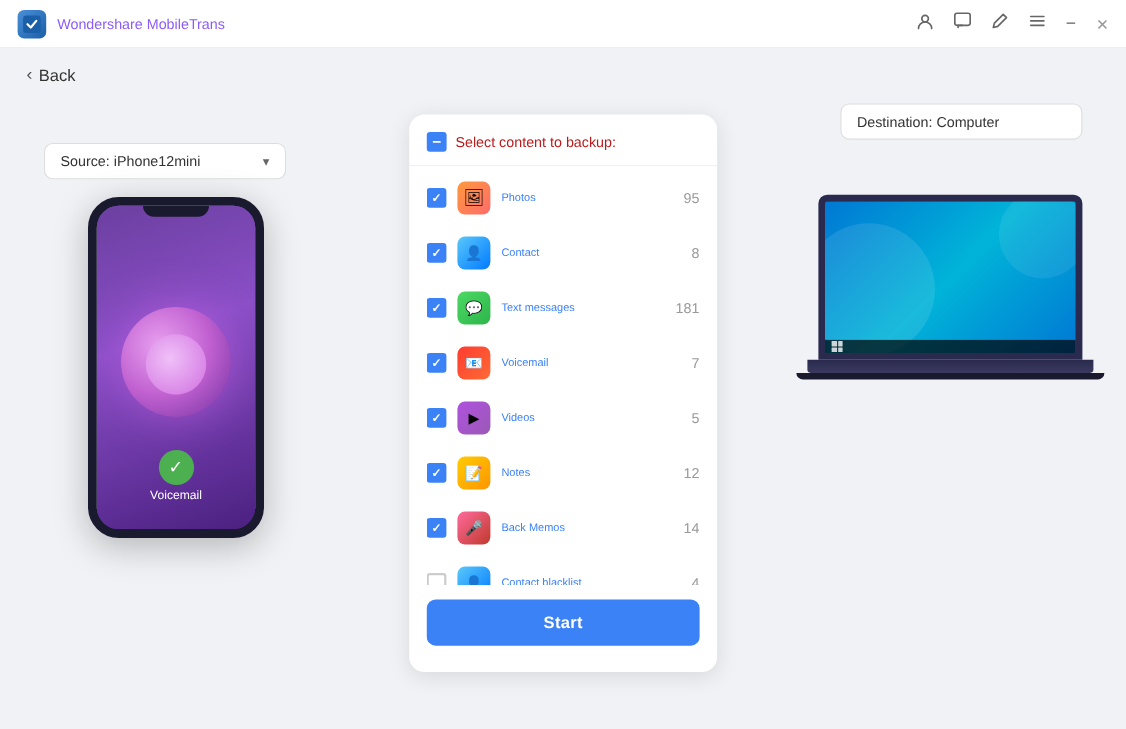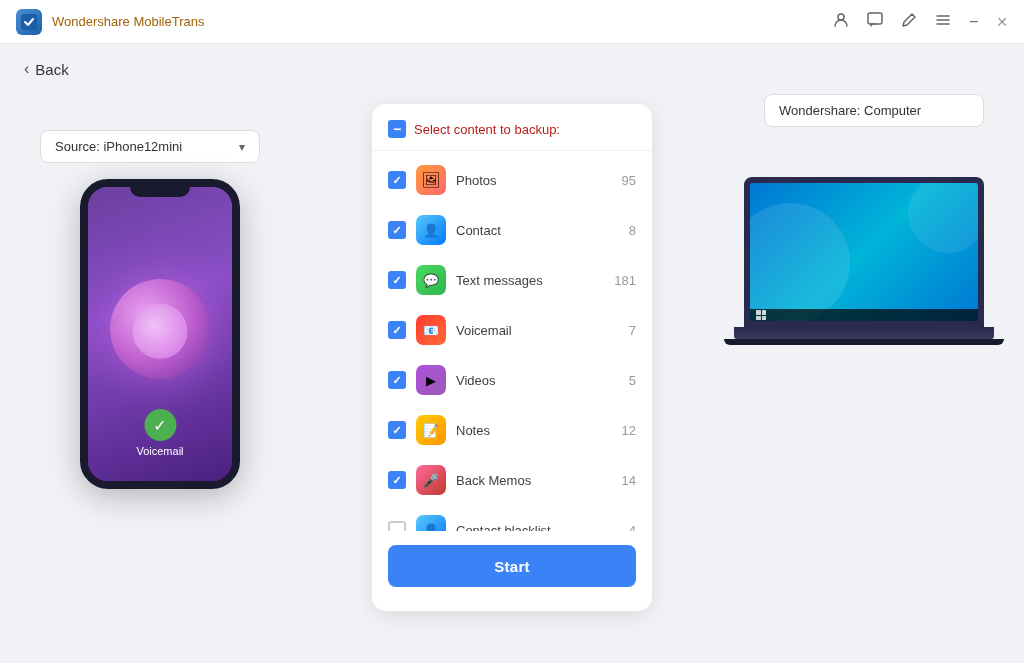--- a/index.html
+++ b/index.html
@@ -34,21 +34,21 @@
       border-radius: 6px;
       display: flex;
       align-items: center;
       justify-content: center;
       color: white;
       font-size: 14px;
       font-weight: bold;
     }
     .titlebar-title {
       font-size: 13px;
-      color: #a16207;
+      color: #8b5cf6;
       font-weight: 500;
     }
     .titlebar-controls {
       display: flex;
       align-items: center;
       gap: 18px;
     }
     .titlebar-controls span {
       color: #666;
       font-size: 16px;
@@ -292,22 +292,22 @@
     .icon-contacts { background: linear-gradient(135deg, #5ac8fa, #007aff); }
     .icon-texts { background: linear-gradient(135deg, #4cd964, #2db54a); }
     .icon-voicemail { background: linear-gradient(135deg, #ff3b30, #ff6b35); }
     .icon-videos { background: linear-gradient(135deg, #af52de, #9b59b6); }
     .icon-notes { background: linear-gradient(135deg, #ffcc02, #ff9500); }
     .icon-voicememos { background: linear-gradient(135deg, #ff6b9d, #c0392b); }
     .icon-blacklist { background: linear-gradient(135deg, #5ac8fa, #007aff); }
 
     .item-name {
       flex: 1;
-      font-size: 13px;
-      color: #404040;
+      font-size: 10px;
+      color: #3b82f6;
     }
     .item-count {
       font-size: 13px;
       color: #999;
     }
 
     
     .start-btn-wrapper {
       padding: 14px 16px 8px;
     }
@@ -586,21 +586,21 @@
         </div>
 
       </div>
 
       <div class="start-btn-wrapper">
         <button class="start-btn">Start</button>
       </div>
     </div>
 
     <div class="right-panel">
-      <div class="dest-label">Wondershare: Computer</div>
+      <div class="dest-label">Destination: Computer</div>
 
       <div class="laptop-container">
         <div class="laptop">
           <div class="laptop-screen">
             <div class="laptop-camera"></div>
             <div class="laptop-screen-content">
               <div class="win-bg-shape1"></div>
               <div class="win-bg-shape2"></div>
               <div class="win-taskbar">
                 <div class="win-start">

